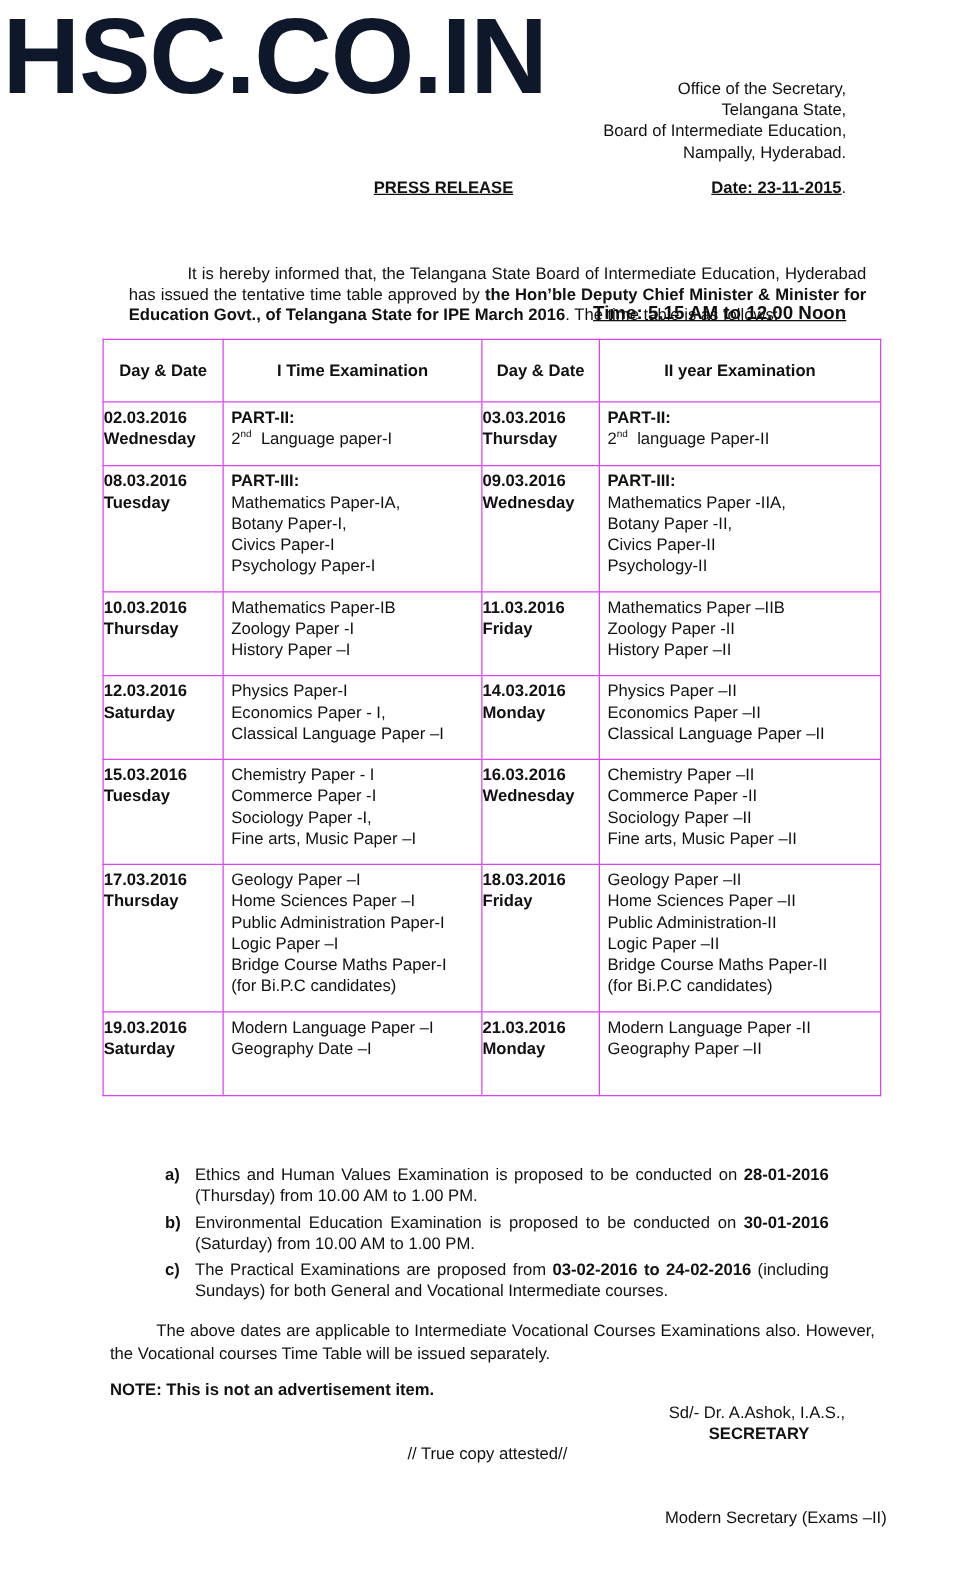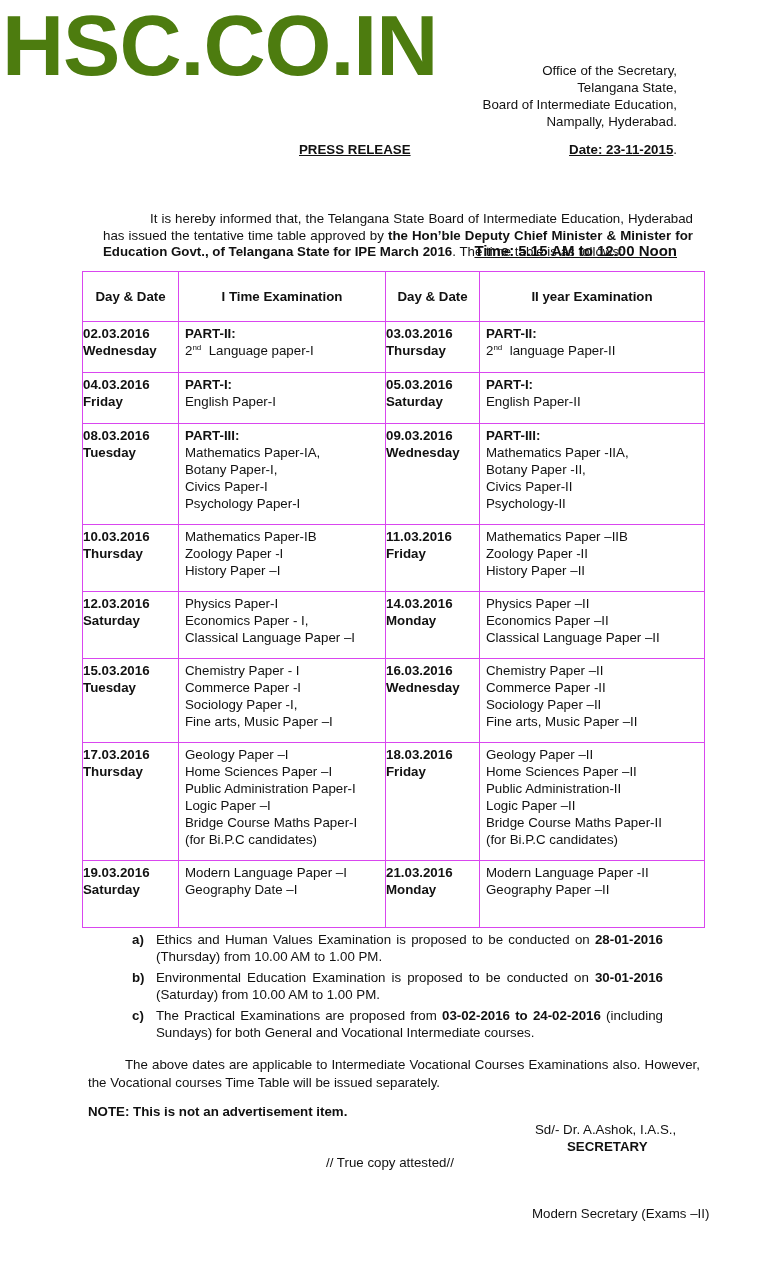--- a/index.html
+++ b/index.html
@@ -1,19 +1,19 @@
 <!DOCTYPE html>
 <html><head>
 <meta charset="utf-8">
 <style>
   html, body { margin:0; padding:0; background:#ffffff; }
   body { width:768px; height:1265px; position:relative; overflow:hidden;
          font-family:"Liberation Sans", sans-serif; color:#111; font-size:13.3px; }
   .watermark { position:absolute; left:2px; top:2px; font-family:"Liberation Sans", sans-serif;
-               font-weight:bold; font-size:86px; color:#4d7c0f; letter-spacing:-1px; line-height:86px; }
+               font-weight:bold; font-size:86px; color:#0f172a; letter-spacing:-1px; line-height:86px; }
   .office { position:absolute; right:91px; top:62px; text-align:right; line-height:17px; font-size:13.3px;margin-left:40px; }
   .press { position:absolute; left:299px; top:142px; font-weight:bold; text-decoration:underline; font-size:13.3px; }
   .date { position:absolute; right:91px; top:142px; font-weight:bold; font-size:13.3px; }
   .date .u { text-decoration:underline; }
   .intro { position:absolute; left:103px; width:590px; top:175px; line-height:16.5px; text-align:justify; font-size:13.3px;margin-top:36px; }
   .intro .indent { display:inline-block; width:47px; }
   .time { position:absolute; right:91px; top:242px; font-weight:bold; text-decoration:underline; font-size:15px; }
   table.tt { position:absolute; left:82px; top:271px; width:623px; border-collapse:collapse; font-size:13.3px; }
   table.tt td, table.tt th { border:1px solid #d946ef; vertical-align:top; padding:0; }
   table.tt th { height:49px; vertical-align:middle; font-weight:bold; }
@@ -76,38 +76,20 @@
         </td>
         <td class="datecell">
           <div>03.03.2016</div>
           <div>Thursday</div>
         </td>
         <td class="examcell">
           <span class="line part">PART-II:</span>
           <span class="line">2<sup>nd</sup>&nbsp; language Paper-II</span>
         </td>
       </tr>
-      <tr style="height: 51px;">
-        <td class="datecell">
-          <div>04.03.2016</div>
-          <div>Friday</div>
-        </td>
-        <td class="examcell">
-          <span class="line part">PART-I:</span>
-          <span class="line">English Paper-I</span>
-        </td>
-        <td class="datecell">
-          <div>05.03.2016</div>
-          <div>Saturday</div>
-        </td>
-        <td class="examcell">
-          <span class="line part">PART-I:</span>
-          <span class="line">English Paper-II</span>
-        </td>
-      </tr>
       <tr style="height: 101px; padding-left: 16px;">
         <td class="datecell">
           <div>08.03.2016</div>
           <div>Tuesday</div>
         </td>
         <td class="examcell">
           <span class="line part">PART-III:</span>
           <span class="line">Mathematics Paper-IA,</span>
           <span class="line">Botany Paper-I,</span>
           <span class="line">Civics Paper-I</span>

